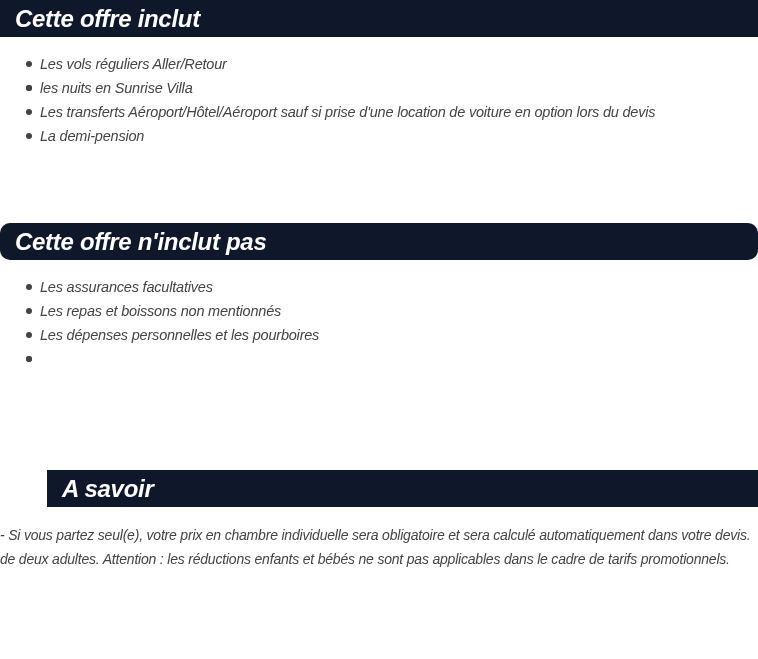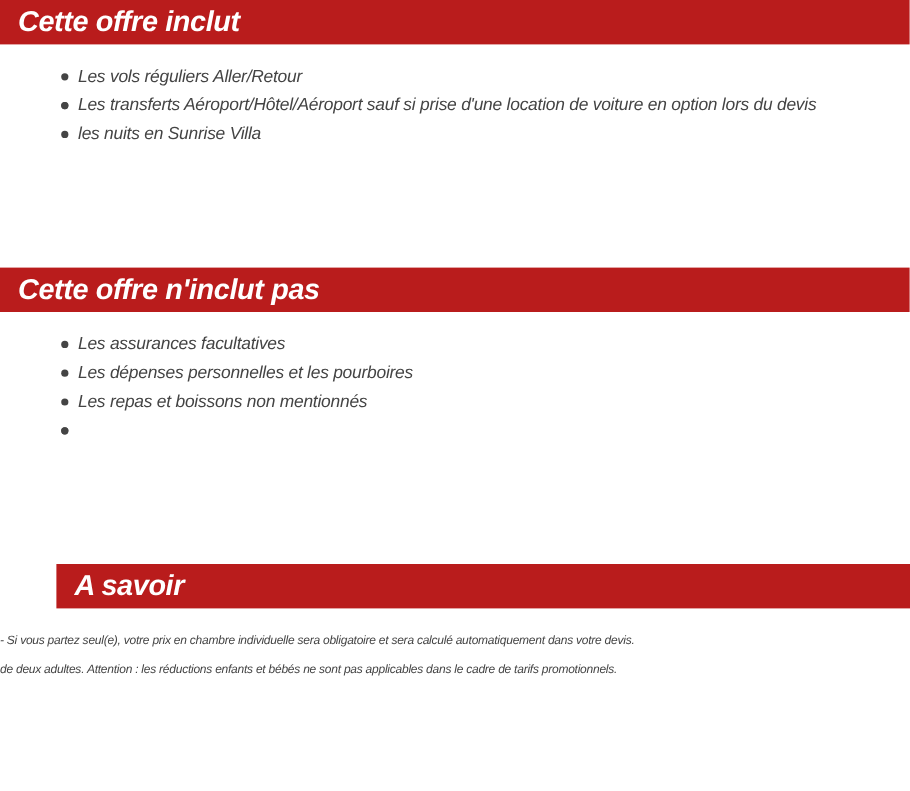--- a/index.html
+++ b/index.html
@@ -8,21 +8,21 @@
       background: #ffffff;
     }
     body {
       width: 758px;
       height: 659px;
       overflow: hidden;
       font-family: "Liberation Sans", sans-serif;
       color: #444444;
     }
     .section-header {
-      background: #b91c1c;
+      background: #0f172a;
       color: #ffffff;
       font-style: italic;
       font-weight: bold;
       font-size: 24px;
       height: 37px;
       line-height: 37px;
       padding-left: 15px;
       box-sizing: border-box;
       width: 758px;
       letter-spacing: -0.3px;
@@ -34,67 +34,67 @@
     }
     ul.items li {
       position: relative;
       padding-left: 40px;
       font-style: italic;
       font-size: 14.5px;
       line-height: 24px;
       color: #444444;
       padding-right: 30px;
       letter-spacing: -0.2px;
-      margin-left: 25px;
     }
     ul.items li .bullet {
       position: absolute;
       left: 26px;
       top: 9px;
       width: 6px;
       height: 6px;
       border-radius: 50%;
       background: #444444;
     }
     #sec-inclut { position: absolute; top: 0; left: 0; }
     #list-inclut { position: absolute; top: 52px; left: 0; width: 758px; }
-    #sec-noninclut { position: absolute; top: 223px; left: 0; }
+    #sec-noninclut { position: absolute; top: 223px; left: 0; border-radius: 10px; }
     #list-noninclut { position: absolute; top: 275px; left: 0; width: 638px; }
     #sec-savoir { position: absolute; top: 470px; left: 0; margin-left: 47px; }
     #savoir-body { position: absolute; top: 523px; left: 0; width: 758px; }
     .para {
       font-style: italic;
-      font-size: 10px;
+      font-size: 14px;
       line-height: 24px;
       color: #444444;
       margin: 0;
       padding-right: 2px;
       letter-spacing: -0.2px;
     }
   </style>
 </head>
 <body>
 
 <div id="sec-inclut" class="section-header">
   <span>Cette offre inclut</span>
 </div>
 <ul id="list-inclut" class="items">
   <li><span class="bullet"></span><span>Les vols réguliers Aller/Retour</span></li>
   <li><span class="bullet"></span></li>
+  <li><span class="bullet"></span><span>les nuits en Sunrise Villa</span></li>
   <li><span class="bullet"></span><span>Les transferts Aéroport/Hôtel/Aéroport sauf si prise d'une location de voiture en option lors du devis</span></li>
-  <li><span class="bullet"></span><span>les nuits en Sunrise Villa</span></li>
+  <li><span class="bullet"></span><span>La demi-pension</span></li>
 </ul>
 
 <div id="sec-noninclut" class="section-header">
   <span>Cette offre n'inclut pas</span>
 </div>
 <ul id="list-noninclut" class="items">
   <li><span class="bullet"></span><span>Les assurances facultatives</span></li>
+  <li><span class="bullet"></span><span>Les repas et boissons non mentionnés</span></li>
   <li><span class="bullet"></span><span>Les dépenses personnelles et les pourboires</span></li>
-  <li><span class="bullet"></span><span>Les repas et boissons non mentionnés</span></li>
   <li><span class="bullet"></span></li>
   <li><span class="bullet"></span></li>
 </ul>
 
 <div id="sec-savoir" class="section-header">
   <span>A savoir</span>
 </div>
 <div id="savoir-body">
   <p class="para">- Si vous partez seul(e), votre prix en chambre individuelle sera obligatoire et sera calculé automatiquement dans votre devis.</p>
   <p class="para">de deux adultes. Attention : les réductions enfants et bébés ne sont pas applicables dans le cadre de tarifs promotionnels.</p>

